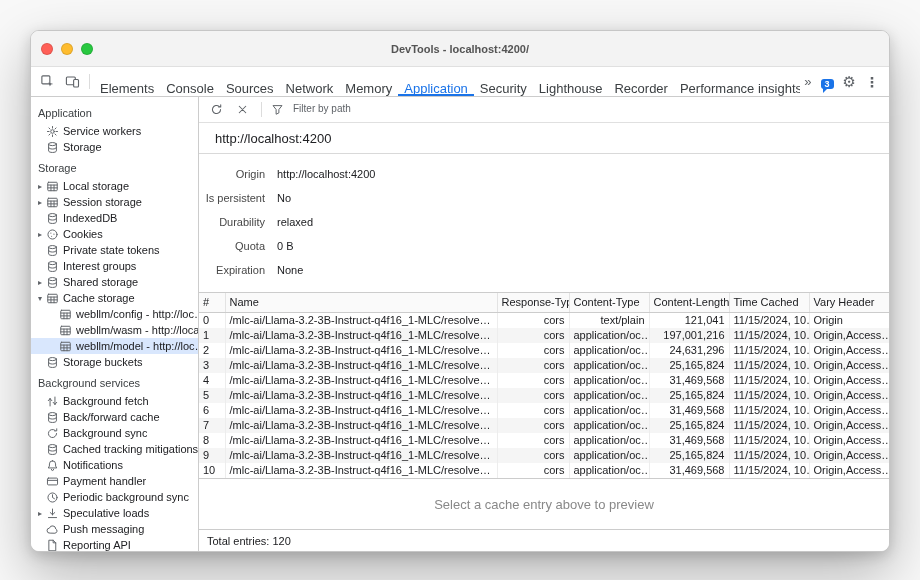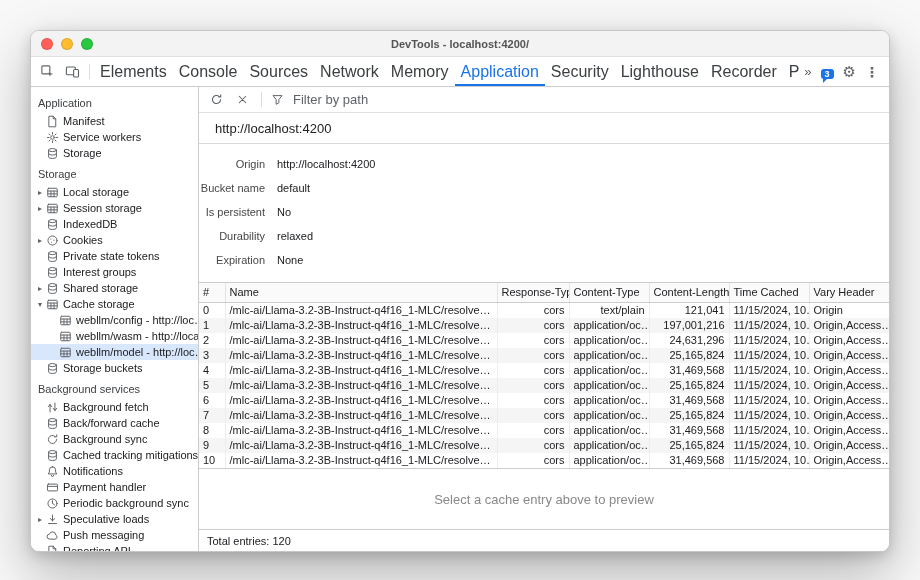--- a/index.html
+++ b/index.html
@@ -4,34 +4,34 @@
 <style>
   *{box-sizing:border-box;margin:0;padding:0}
   html,body{width:920px;height:580px}
   body{background:#f8f8f8;font-family:"Liberation Sans","DejaVu Sans",sans-serif;overflow:hidden;position:relative;-webkit-font-smoothing:antialiased}
 
   .window{position:absolute;left:30px;top:30px;width:860px;height:522px;background:#fff;
     border:1px solid #c6c6c6;border-radius:9px;overflow:hidden;display:flex;flex-direction:column;
     box-shadow:0 22px 55px rgba(0,0,0,.28),0 4px 14px rgba(0,0,0,.16)}
 
   
-  .titlebar{height:26px;flex:none;background:#f3f3f3;border-bottom:1px solid #e0e0e0;position:relative;
+  .titlebar{height:36px;flex:none;background:#f3f3f3;border-bottom:1px solid #e0e0e0;position:relative;
     display:flex;align-items:center;justify-content:center}
   .lights{position:absolute;left:10px;top:0;height:100%;display:flex;align-items:center;gap:8px}
   .light{width:12px;height:12px;border-radius:50%;border:1px solid rgba(0,0,0,.12)}
   .light.red{background:#ff5f57}.light.yellow{background:#febc2e}.light.green{background:#28c840}
   .title{font-size:11px;font-weight:600;color:#545454}
 
   
   .tabbar{height:30px;flex:none;background:#fff;border-bottom:1px solid #ccc;display:flex;align-items:stretch;padding-left:4px}
   .toolbtn{width:25px;display:flex;align-items:center;justify-content:center;flex:none}
   .toolbtn svg{width:15px;height:15px}
   .vsep{width:1px;background:#dcdcdc;margin:7px 4px;flex:none}
   .tabs{display:flex;align-items:stretch;overflow:hidden}
-  .tab{display:flex;align-items:center;gap:4px;padding:0 6px;font-size:16px;color:#3c4043;white-space:nowrap;flex:none}
+  .tab{display:flex;align-items:flex-end;gap:4px;padding:0 6px;font-size:13px;color:#3c4043;white-space:nowrap;flex:none}
   .tab.active{color:#1a73e8;box-shadow:inset 0 -2px 0 #1a73e8}
   .tabbar-right{margin-left:auto;display:flex;align-items:center;gap:9px;padding:0 10px 0 4px;flex:none}
   .txticon{color:#5f6368;line-height:1}
   .chev{font-size:13px}
   .gear{font-size:15px}
   .dots{font-size:14px;font-weight:bold}
   .issues-bubble{position:relative;background:#1a73e8;color:#fff;font-size:9px;line-height:13px;
     padding:0 4px;border-radius:3px;font-weight:bold}
   .issues-bubble::after{content:"";position:absolute;left:2px;bottom:-4px;border:3px solid transparent;
     border-top-color:#1a73e8;border-left-color:#1a73e8}
@@ -49,21 +49,21 @@
   .icn{width:14px;height:14px;flex:none;margin-right:4px;display:flex;align-items:center;justify-content:center}
   .icn svg{width:13px;height:13px;display:block}
   .lbl{overflow:hidden;white-space:nowrap}
 
   
   .main{flex:1;display:flex;flex-direction:column;min-width:0;background:#fff}
   .main-toolbar{height:26px;flex:none;border-bottom:1px solid #e0e0e0;display:flex;align-items:center;padding:0 6px;gap:4px}
   .tbtn{width:22px;height:22px;display:flex;align-items:center;justify-content:center;flex:none}
   .tbtn svg{width:13px;height:13px}
   .vsep2{width:1px;height:15px;background:#dcdcdc;margin:0 4px;flex:none}
-  .filter{display:flex;align-items:center;gap:5px;color:#5f6368;font-size:13px}
+  .filter{display:flex;gap:5px;color:#5f6368;font-size:10px}
 
   .main-body{flex:1;display:flex;flex-direction:column;min-height:0}
   .origin-header{flex:none;padding:8px 16px 7px;font-size:13px;color:#202124;border-bottom:1px solid #d9d9d9}
   .fields{flex:none;padding:8px 0 10px}
   .field-row{display:flex;height:24px;align-items:center;font-size:11px}
   .field-label{width:66px;text-align:right;color:#474747;flex:none}
   .field-value{margin-left:12px;color:#202124}
 
   .table-wrap{flex:none;height:187px;overflow:hidden;border-top:1px solid #ccc;border-bottom:1px solid #ccc}
   table{width:100%;border-collapse:collapse;table-layout:fixed;font-size:11px}
@@ -156,30 +156,20 @@
     </div>
   </div>
 
   <div class="content">
     <div class="sidebar">
         <div class="tree-section">Application</div>
         <div class="tree-item">
           <span class="arrow"></span>
           <span class="icn">
             <svg viewBox="0 0 16 16" fill="none" stroke="#5f6368" stroke-width="1.2" stroke-linecap="round" stroke-linejoin="round">
-              <path d="M4 1.5h4.8L12 4.7V14.5H4z"></path>
-              <path d="M8.8 1.5v3.2H12"></path>
-            </svg>
-          </span>
-          <span class="lbl">Manifest</span>
-        </div>
-        <div class="tree-item">
-          <span class="arrow"></span>
-          <span class="icn">
-            <svg viewBox="0 0 16 16" fill="none" stroke="#5f6368" stroke-width="1.2" stroke-linecap="round" stroke-linejoin="round">
               <circle cx="8" cy="8" r="2.2"></circle>
               <path d="M8 1.8v2M8 12.2v2M1.8 8h2M12.2 8h2M3.6 3.6L5 5M11 11l1.4 1.4M12.4 3.6L11 5M5 11l-1.4 1.4"></path>
             </svg>
           </span>
           <span class="lbl">Service workers</span>
         </div>
         <div class="tree-item">
           <span class="arrow"></span>
           <span class="icn">
             <svg viewBox="0 0 16 16" fill="none" stroke="#5f6368" stroke-width="1.2" stroke-linecap="round" stroke-linejoin="round">
@@ -445,30 +435,30 @@
       </div>
 
       <div class="main-body">
         <div class="origin-header">http://localhost:4200</div>
         <div class="fields">
             <div class="field-row">
               <span class="field-label">Origin</span>
               <span class="field-value">http://localhost:4200</span>
             </div>
             <div class="field-row">
-              <span class="field-label">Bucket name</span>
-              <span class="field-value">default</span>
-            </div>
-            <div class="field-row">
               <span class="field-label">Is persistent</span>
               <span class="field-value">No</span>
             </div>
             <div class="field-row">
               <span class="field-label">Durability</span>
               <span class="field-value">relaxed</span>
+            </div>
+            <div class="field-row">
+              <span class="field-label">Quota</span>
+              <span class="field-value">0 B</span>
             </div>
             <div class="field-row">
               <span class="field-label">Expiration</span>
               <span class="field-value">None</span>
             </div>
           </div>
         <div class="table-wrap">
           <table>
             <thead>
                 <tr>

